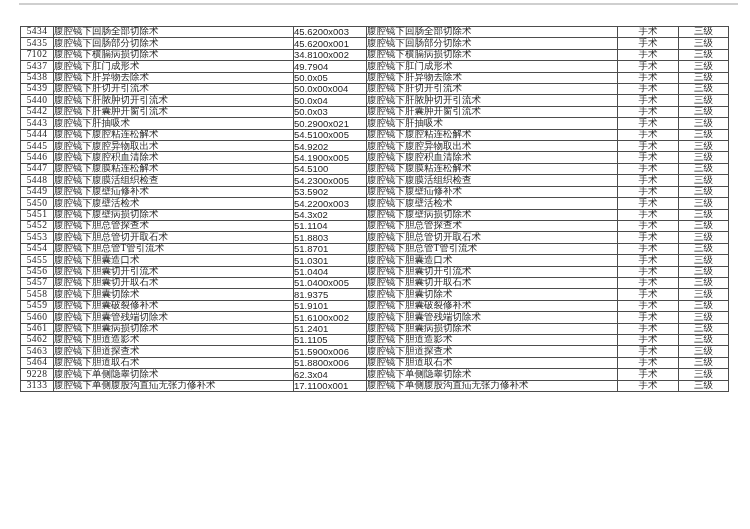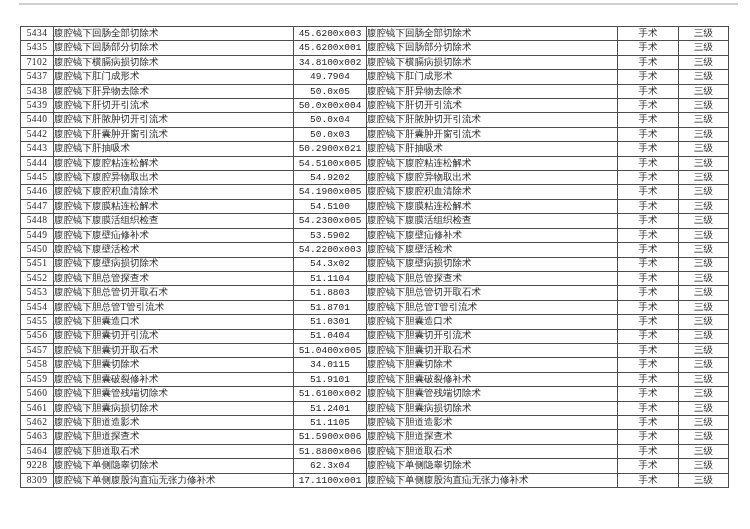--- a/index.html
+++ b/index.html
@@ -24,21 +24,21 @@
   }
   .table-wrap {
     position: absolute;
     left: 20px;
     top: 26px;
   }
   table.proc-table {
     border-collapse: collapse;
     table-layout: fixed;
     width: 708px;
-    height: 462px;
+    height: 366px;
     border: 1px solid #3f3f3f;
   }
   table.proc-table td {
     border: 1px solid #4d4d4d;
     padding: 0;
     font-size: 9.5px;
     line-height: 1;
     color: #1e1e1e;
     white-space: nowrap;
     overflow: hidden;
@@ -48,24 +48,23 @@
     text-align: center;
     font-size: 8.8px;
     letter-spacing: 0.4px;
     color: #2a2a2a;
   }
   td.c-name {
     padding-left: 4px;
   }
   td.c-code {
     padding-left: 3px;
-    font-family: Liberation Mono, monospace;
+    font-family: Liberation Sans, sans-serif;
     font-size: 9.3px;
     color: #161616;
-    text-align: center;
   }
   td.c-center {
     text-align: center;
   }
 </style>
 </head>
 <body>
 
 <div class="top-rule"></div>
 
@@ -285,21 +284,21 @@
           <td class="c-name">腹腔镜下胆囊切开取石术</td>
           <td class="c-code">51.0400x005</td>
           <td class="c-name">腹腔镜下胆囊切开取石术</td>
           <td class="c-center">手术</td>
           <td class="c-center">三级</td>
         </tr>
 
         <tr>
           <td class="c-no">5458</td>
           <td class="c-name">腹腔镜下胆囊切除术</td>
-          <td class="c-code">34.0115</td>
+          <td class="c-code">81.9375</td>
           <td class="c-name">腹腔镜下胆囊切除术</td>
           <td class="c-center">手术</td>
           <td class="c-center">三级</td>
         </tr>
 
         <tr>
           <td class="c-no">5459</td>
           <td class="c-name">腹腔镜下胆囊破裂修补术</td>
           <td class="c-code">51.9101</td>
           <td class="c-name">腹腔镜下胆囊破裂修补术</td>
@@ -356,21 +355,21 @@
           <td class="c-no">9228</td>
           <td class="c-name">腹腔镜下单侧隐睾切除术</td>
           <td class="c-code">62.3x04</td>
           <td class="c-name">腹腔镜下单侧隐睾切除术</td>
           <td class="c-center">手术</td>
           <td class="c-center">三级</td>
         </tr>
 
 
         <tr>
-          <td class="c-no">8309</td>
+          <td class="c-no">3133</td>
           <td class="c-name">腹腔镜下单侧腹股沟直疝无张力修补术</td>
           <td class="c-code">17.1100x001</td>
           <td class="c-name">腹腔镜下单侧腹股沟直疝无张力修补术</td>
           <td class="c-center">手术</td>
           <td class="c-center">三级</td>
         </tr>
       </tbody>
   </table>
 </div>
 

